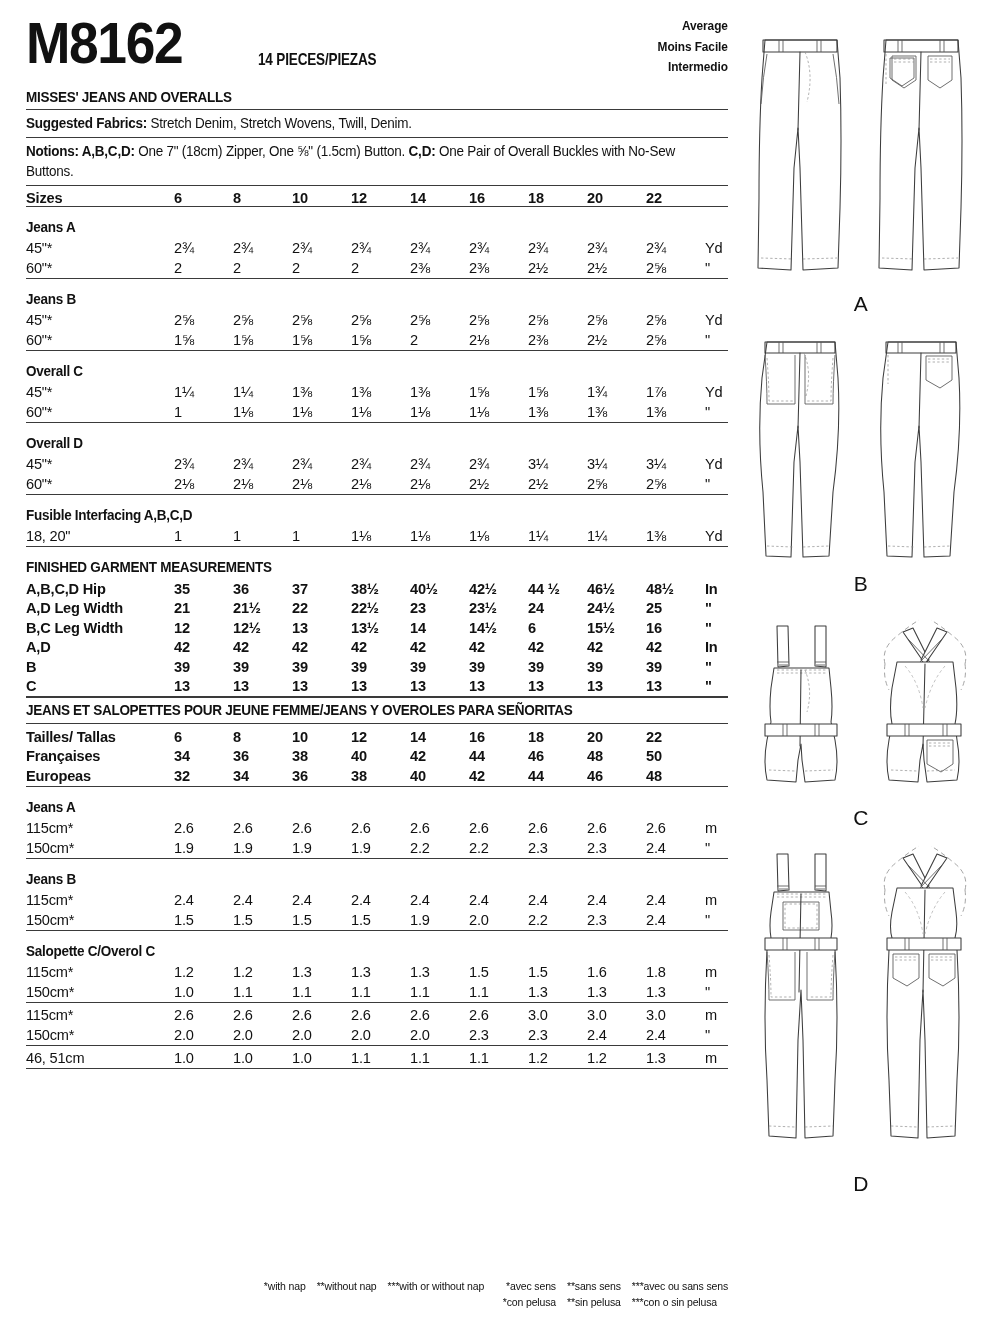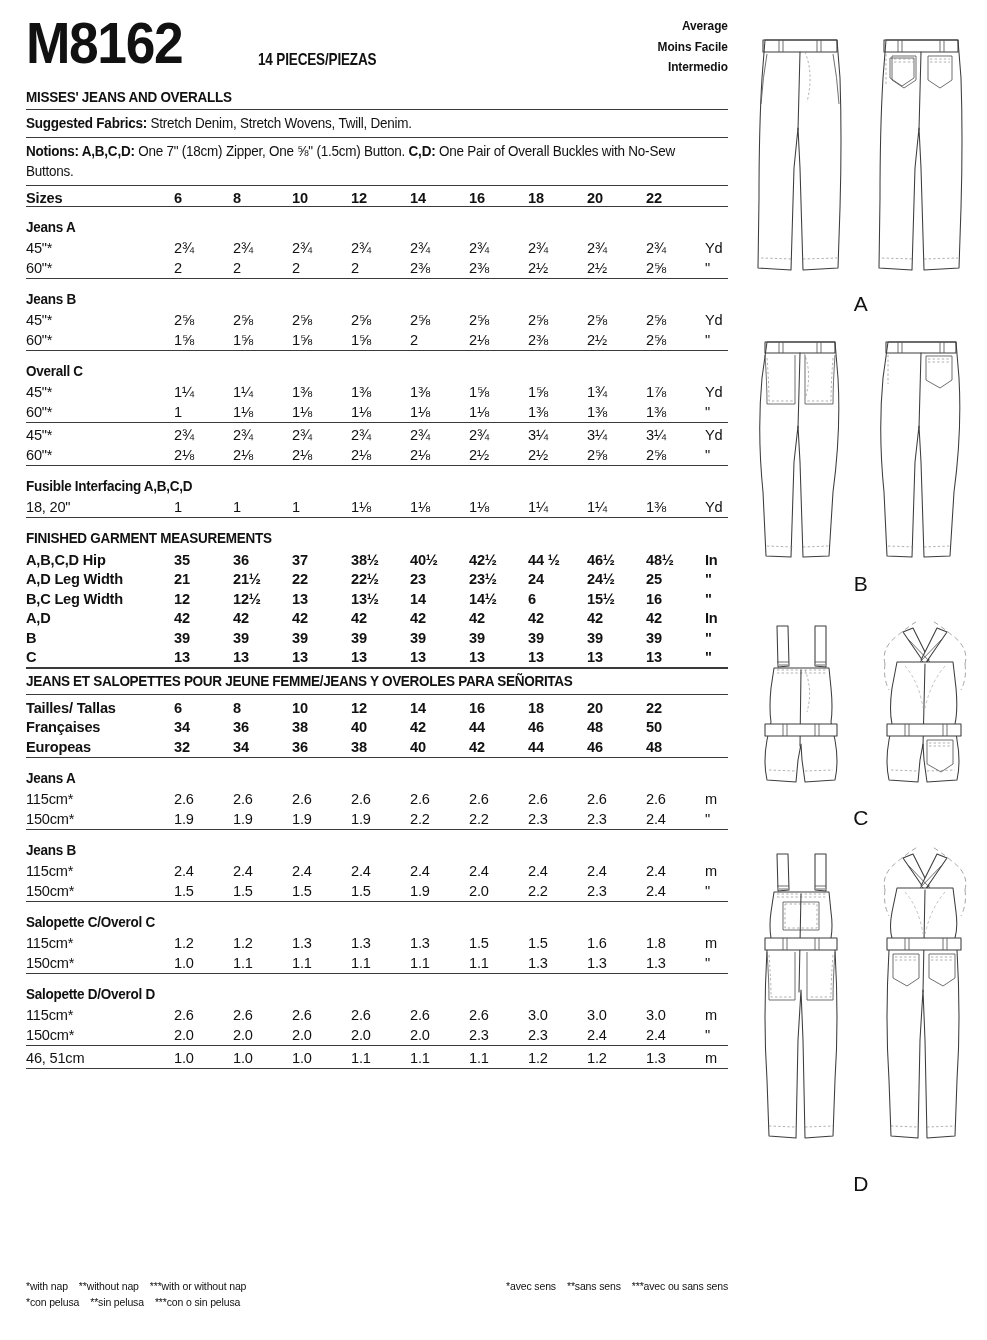--- a/index.html
+++ b/index.html
@@ -72,21 +72,21 @@
     font-size: 14.6px; font-weight: 700; letter-spacing: -0.35px;
     line-height: 21px; padding: 2px 0 2px 0;
     transform: scaleX(0.93); transform-origin: left center;
   }
 
   
   #footnotes {
     position: absolute; left: 0; top: 1278px; width: 702px;
     font-size: 10.5px; line-height: 1.55; letter-spacing: -0.15px;
   }
-  #footnotes .fn-row { display:flex; justify-content: space-between; }
+  #footnotes .fn-row { display:flex; justify-content: flex-end; }
   #footnotes .fn-left span  { margin-right: 11px; }
   #footnotes .fn-right span { margin-left: 11px; }
 
   
   #illos { position: absolute; left: 735px; top: 0; width: 252px; height: 1340px; }
   .illo { position: absolute; width: 252px; text-align: center; }
   .illo svg { display:block; margin: 0 auto; }
   .view-letter {
     font-size: 21px; font-weight: 400; margin-top: 2px;
     font-family: "Liberation Sans", sans-serif; letter-spacing: 0.5px;
@@ -225,20 +225,21 @@
           <div class="c-num">1⅛</div>
           <div class="c-num">1⅛</div>
           <div class="c-num">1⅜</div>
           <div class="c-num">1⅜</div>
           <div class="c-num">1⅜</div>
           <div class="c-unit">"</div>
         </div>
       </div>
       <div class="rule"></div>
       <div class="tbl-block">
+        <div class="sec-head"><span class="sqz">Overall D</span></div>
         <div class="row">
           <div class="c-lbl">45"*</div>
           <div class="c-num">2¾</div>
           <div class="c-num">2¾</div>
           <div class="c-num">2¾</div>
           <div class="c-num">2¾</div>
           <div class="c-num">2¾</div>
           <div class="c-num">2¾</div>
           <div class="c-num">3¼</div>
           <div class="c-num">3¼</div>
@@ -493,21 +494,20 @@
           <div class="c-num">1.1</div>
           <div class="c-num">1.1</div>
           <div class="c-num">1.3</div>
           <div class="c-num">1.3</div>
           <div class="c-num">1.3</div>
           <div class="c-unit">"</div>
         </div>
       </div>
       <div class="rule"></div>
       <div class="tbl-block">
-        <div class="sec-head"><span class="sqz">Salopette D/Overol D</span></div>
         <div class="row">
           <div class="c-lbl">115cm*</div>
           <div class="c-num">2.6</div>
           <div class="c-num">2.6</div>
           <div class="c-num">2.6</div>
           <div class="c-num">2.6</div>
           <div class="c-num">2.6</div>
           <div class="c-num">2.6</div>
           <div class="c-num">3.0</div>
           <div class="c-num">3.0</div>

